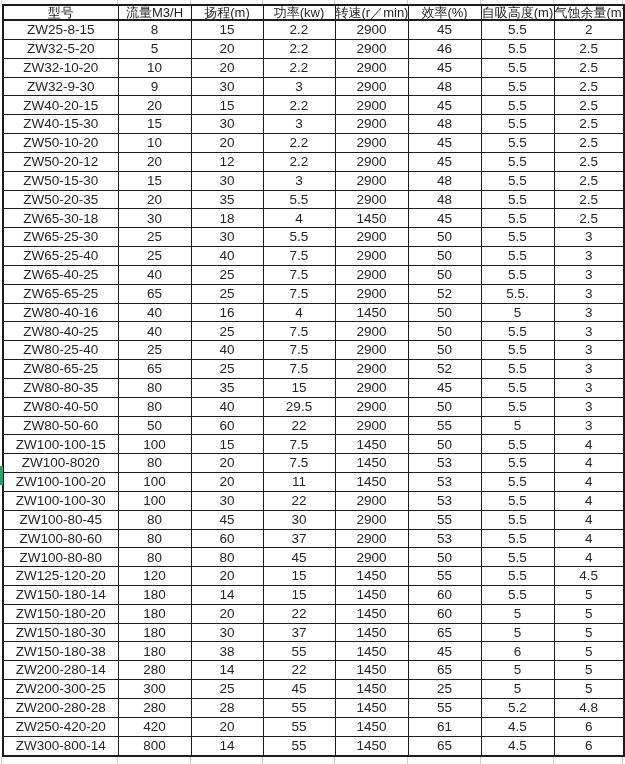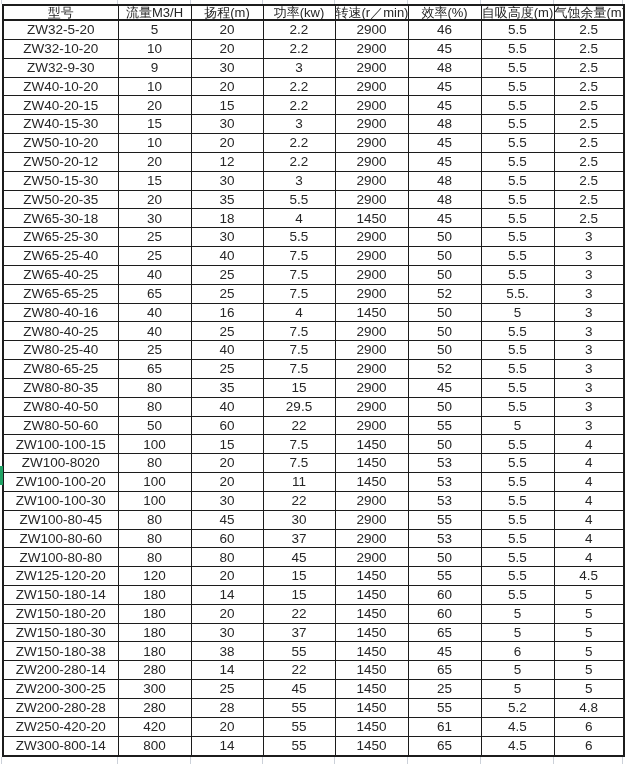--- a/index.html
+++ b/index.html
@@ -60,20 +60,30 @@
           <th>扬程(m)</th>
           <th>功率(kw)</th>
           <th>转速(r／min)</th>
           <th>效率(%)</th>
           <th>自吸高度(m)</th>
           <th>气蚀余量(m)</th>
         </tr>
     </thead>
     <tbody>
         <tr>
+          <td>ZW25-8-15</td>
+          <td>8</td>
+          <td>15</td>
+          <td>2.2</td>
+          <td>2900</td>
+          <td>45</td>
+          <td>5.5</td>
+          <td>2</td>
+        </tr>
+        <tr>
           <td>ZW32-5-20</td>
           <td>5</td>
           <td>20</td>
           <td>2.2</td>
           <td>2900</td>
           <td>46</td>
           <td>5.5</td>
           <td>2.5</td>
         </tr>
         <tr>
@@ -86,30 +96,20 @@
           <td>5.5</td>
           <td>2.5</td>
         </tr>
         <tr>
           <td>ZW32-9-30</td>
           <td>9</td>
           <td>30</td>
           <td>3</td>
           <td>2900</td>
           <td>48</td>
-          <td>5.5</td>
-          <td>2.5</td>
-        </tr>
-        <tr>
-          <td>ZW40-10-20</td>
-          <td>10</td>
-          <td>20</td>
-          <td>2.2</td>
-          <td>2900</td>
-          <td>45</td>
           <td>5.5</td>
           <td>2.5</td>
         </tr>
         <tr>
           <td>ZW40-20-15</td>
           <td>20</td>
           <td>15</td>
           <td>2.2</td>
           <td>2900</td>
           <td>45</td>

